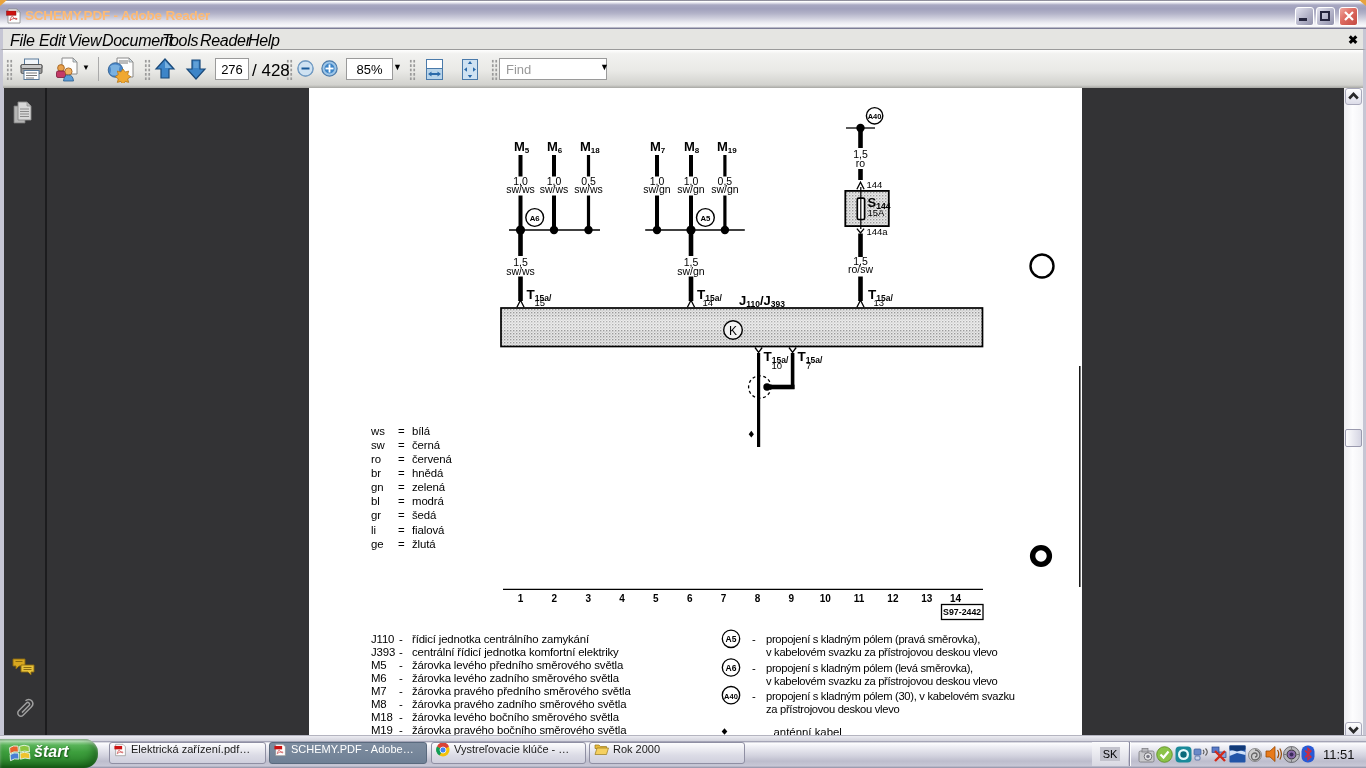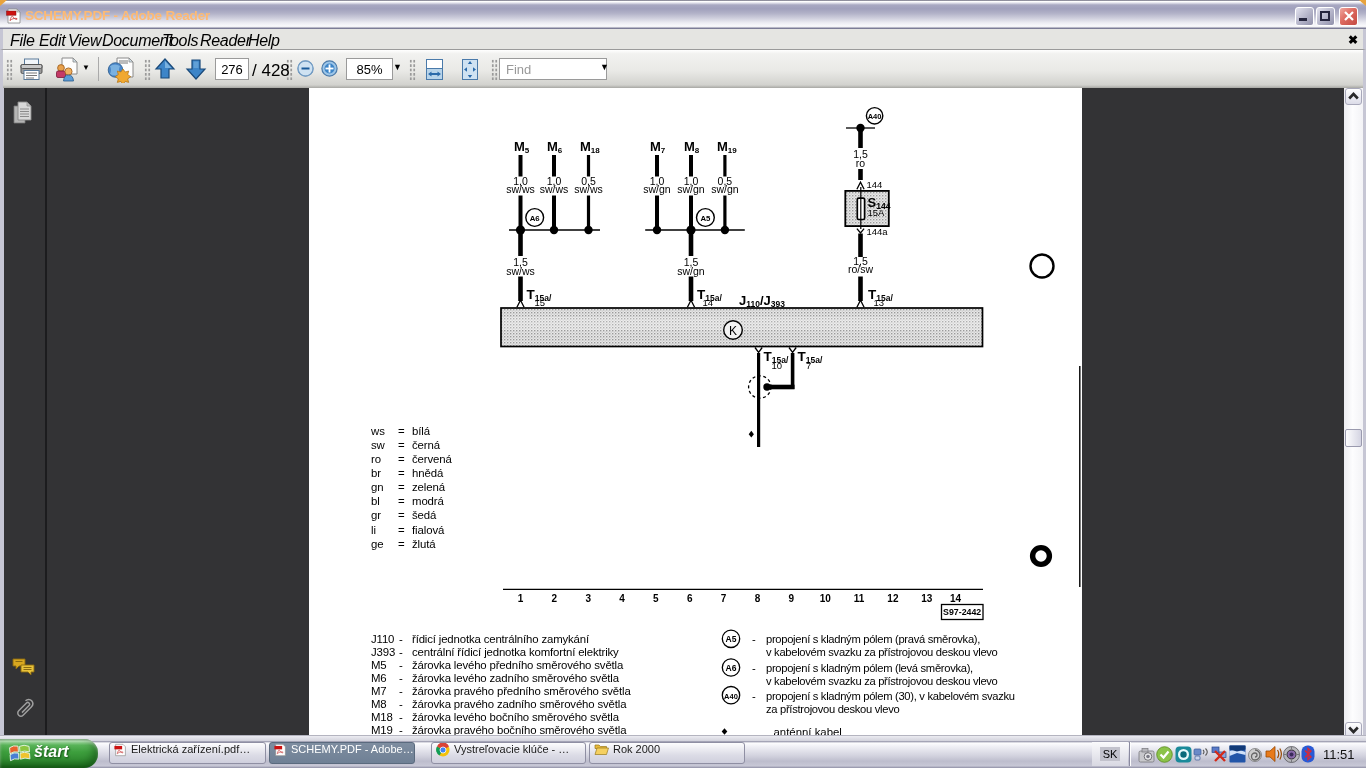--- a/index.html
+++ b/index.html
@@ -452,21 +452,21 @@
   text-shadow:1px 1px 2px rgba(0,50,0,.7);">štart</div>
 
 <div class="task-btn" style="left:109px;top:742px;width:157px;">
 <svg width="13" height="14" viewBox="0 0 16 16" style="flex:none;">
 <path d="M2 1 h9 l3 3 v11 h-12 z" fill="#fdfdfd" stroke="#8a8a8a" stroke-width="0.8"></path>
 <rect x="0.5" y="3" width="9.5" height="4.2" fill="#cc1111"></rect>
 <path d="M4 12.5 C5 9.5 5.5 8 6.5 8.2 C7.5 8.5 6.8 10 9.5 11.2 C11 11.8 11.5 11 11 10.6 C10 9.9 7 10.5 5.5 11.5 C4.5 12.2 4 13 4 12.5" fill="none" stroke="#cc4444" stroke-width="0.9"></path>
 </svg>
 <span>Elektrická zařízení.pdf…</span>
   </div>
-<div class="task-btn" id="task2" style="left:269px;top:742px;width:146px;">
+<div class="task-btn" id="task2" style="left:269px;top:742px;width:158px;">
 <svg width="13" height="14" viewBox="0 0 16 16" style="flex:none;">
 <path d="M2 1 h9 l3 3 v11 h-12 z" fill="#fdfdfd" stroke="#8a8a8a" stroke-width="0.8"></path>
 <rect x="0.5" y="3" width="9.5" height="4.2" fill="#cc1111"></rect>
 <path d="M4 12.5 C5 9.5 5.5 8 6.5 8.2 C7.5 8.5 6.8 10 9.5 11.2 C11 11.8 11.5 11 11 10.6 C10 9.9 7 10.5 5.5 11.5 C4.5 12.2 4 13 4 12.5" fill="none" stroke="#cc4444" stroke-width="0.9"></path>
 </svg>
 <span>SCHEMY.PDF - Adobe…</span>
   </div>
 <div class="task-btn" style="left:431px;top:742px;width:155px;">
 <svg width="14" height="14" viewBox="0 0 14 14" style="flex:none;">
 <circle cx="7" cy="7" r="6.5" fill="#f4c20d"></circle>

